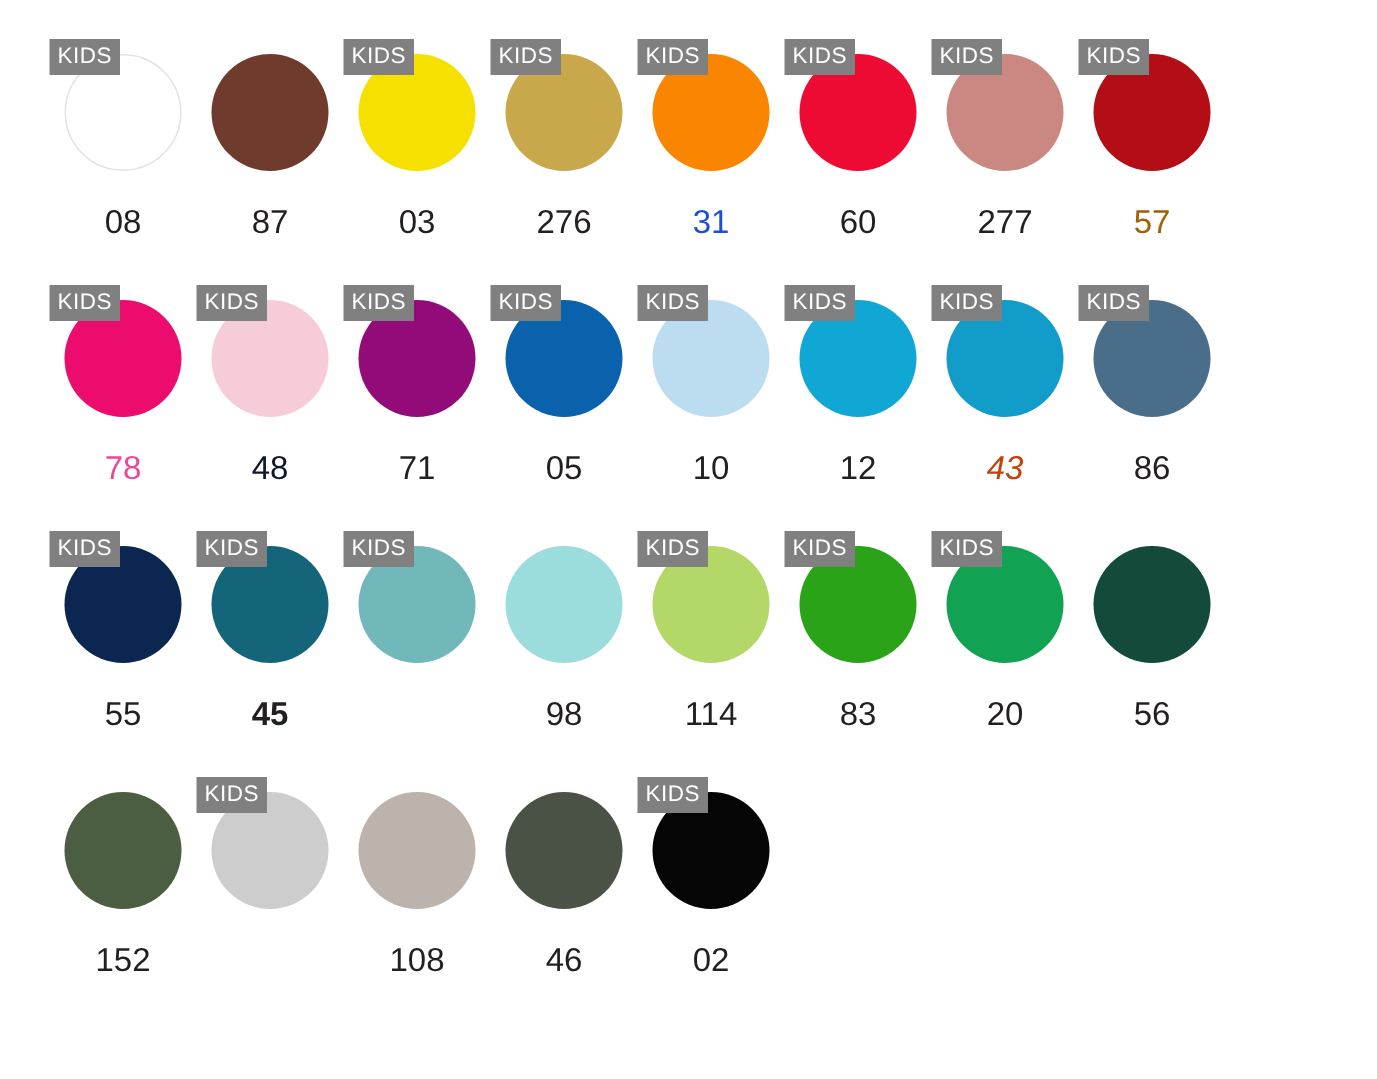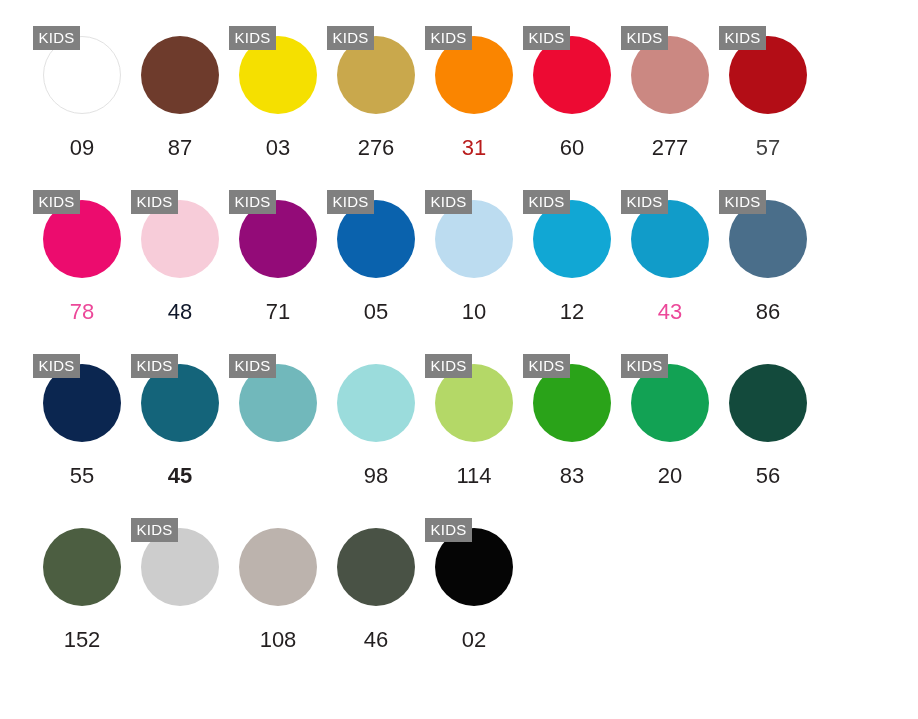--- a/index.html
+++ b/index.html
@@ -88,55 +88,55 @@
     font-family: "Liberation Sans", "DejaVu Sans", sans-serif;
   }
 </style>
 </head>
 <body style="background: rgb(255, 255, 255);">
 
 <div id="swatch-grid">
     <div class="swatch-cell">
       <div class="swatch-dot has-outline" style="background: rgb(255, 255, 255); border-color: rgb(226, 226, 226);"></div>
       <span class="kids-badge" style="background: rgb(128, 128, 128); color: rgb(255, 255, 255);">KIDS</span>
-      <div class="swatch-label" style="color: rgb(35, 31, 32);">09</div>
+      <div class="swatch-label" style="color: rgb(35, 31, 32);">08</div>
     </div>
     <div class="swatch-cell">
       <div class="swatch-dot" style="background: rgb(110, 59, 44);"></div>
       <div class="swatch-label" style="color: rgb(35, 31, 32);">87</div>
     </div>
     <div class="swatch-cell">
       <div class="swatch-dot" style="background: rgb(245, 224, 0);"></div>
       <span class="kids-badge" style="background: rgb(128, 128, 128); color: rgb(255, 255, 255);">KIDS</span>
       <div class="swatch-label" style="color: rgb(35, 31, 32);">03</div>
     </div>
     <div class="swatch-cell">
       <div class="swatch-dot" style="background: rgb(201, 168, 76);"></div>
       <span class="kids-badge" style="background: rgb(128, 128, 128); color: rgb(255, 255, 255);">KIDS</span>
       <div class="swatch-label" style="color: rgb(35, 31, 32);">276</div>
     </div>
     <div class="swatch-cell">
       <div class="swatch-dot" style="background: rgb(250, 133, 0);"></div>
       <span class="kids-badge" style="background: rgb(128, 128, 128); color: rgb(255, 255, 255);">KIDS</span>
-      <div class="swatch-label" style="color: #b91c1c;">31</div>
+      <div class="swatch-label" style="color: #1d4ed8;">31</div>
     </div>
     <div class="swatch-cell">
       <div class="swatch-dot" style="background: rgb(237, 10, 51);"></div>
       <span class="kids-badge" style="background: rgb(128, 128, 128); color: rgb(255, 255, 255);">KIDS</span>
       <div class="swatch-label" style="color: rgb(35, 31, 32);">60</div>
     </div>
     <div class="swatch-cell">
       <div class="swatch-dot" style="background: rgb(203, 136, 130);"></div>
       <span class="kids-badge" style="background: rgb(128, 128, 128); color: rgb(255, 255, 255);">KIDS</span>
       <div class="swatch-label" style="color: rgb(35, 31, 32);">277</div>
     </div>
     <div class="swatch-cell">
       <div class="swatch-dot" style="background: rgb(179, 13, 22);"></div>
       <span class="kids-badge" style="background: rgb(128, 128, 128); color: rgb(255, 255, 255);">KIDS</span>
-      <div class="swatch-label" style="color: #404040;">57</div>
+      <div class="swatch-label" style="color: #a16207;">57</div>
     </div>
     <div class="swatch-cell">
       <div class="swatch-dot" style="background: rgb(236, 12, 110);"></div>
       <span class="kids-badge" style="background: rgb(128, 128, 128); color: rgb(255, 255, 255);">KIDS</span>
       <div class="swatch-label" style="color: #ec4899;">78</div>
     </div>
     <div class="swatch-cell">
       <div class="swatch-dot" style="background: rgb(247, 204, 217);"></div>
       <span class="kids-badge" style="background: rgb(128, 128, 128); color: rgb(255, 255, 255);">KIDS</span>
       <div class="swatch-label" style="color: #0f172a; text-align: center;">48</div>
@@ -157,21 +157,21 @@
       <div class="swatch-label" style="color: rgb(35, 31, 32);">10</div>
     </div>
     <div class="swatch-cell">
       <div class="swatch-dot" style="background: rgb(17, 167, 212);"></div>
       <span class="kids-badge" style="background: rgb(128, 128, 128); color: rgb(255, 255, 255);">KIDS</span>
       <div class="swatch-label" style="color: rgb(35, 31, 32);">12</div>
     </div>
     <div class="swatch-cell">
       <div class="swatch-dot" style="background: rgb(17, 156, 201);"></div>
       <span class="kids-badge" style="background: rgb(128, 128, 128); color: rgb(255, 255, 255);">KIDS</span>
-      <div class="swatch-label" style="color: #ec4899;">43</div>
+      <div class="swatch-label" style="color: #c2410c; font-style: italic;">43</div>
     </div>
     <div class="swatch-cell">
       <div class="swatch-dot" style="background: rgb(74, 110, 138);"></div>
       <span class="kids-badge" style="background: rgb(128, 128, 128); color: rgb(255, 255, 255);">KIDS</span>
       <div class="swatch-label" style="color: rgb(35, 31, 32);">86</div>
     </div>
     <div class="swatch-cell">
       <div class="swatch-dot" style="background: rgb(11, 38, 80);"></div>
       <span class="kids-badge" style="background: rgb(128, 128, 128); color: rgb(255, 255, 255);">KIDS</span>
       <div class="swatch-label" style="color: rgb(35, 31, 32);">55</div>

